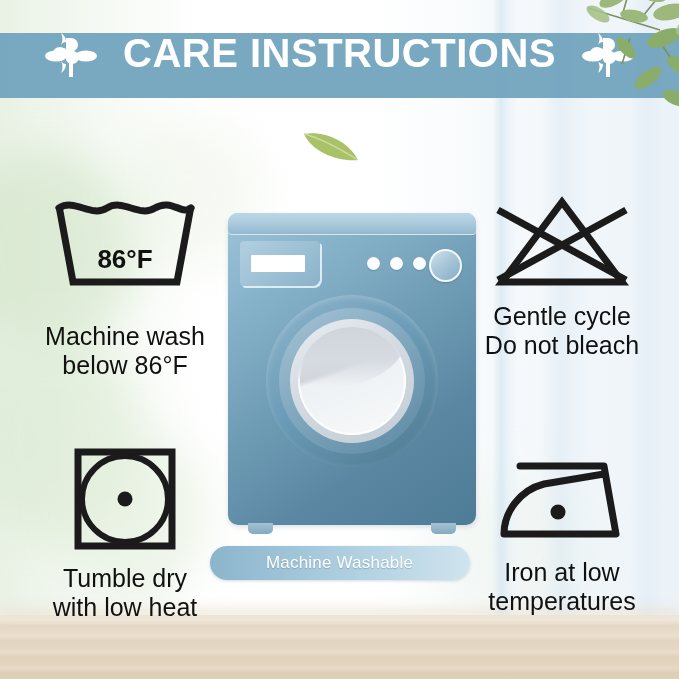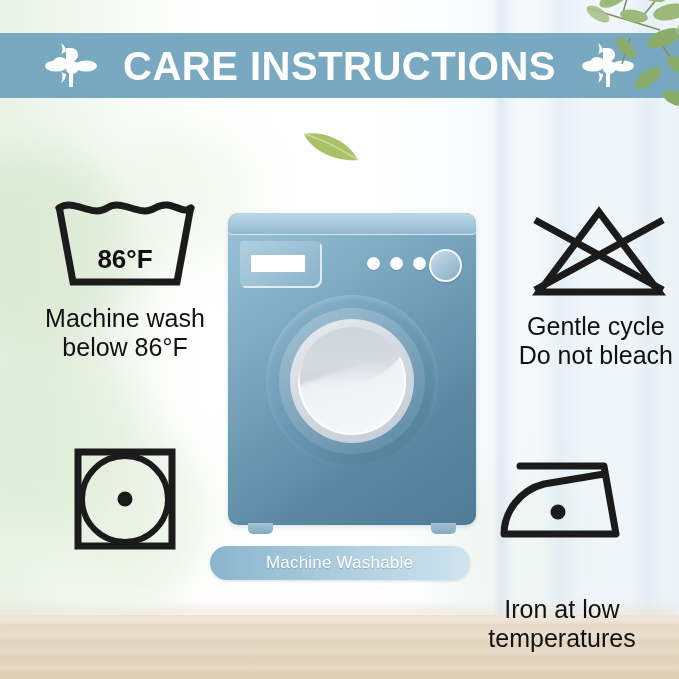--- a/index.html
+++ b/index.html
@@ -68,21 +68,21 @@
     opacity: .7;
   }
 
   
   .banner {
     position: absolute;
     left: 0; right: 0;
     top: 33px;
     height: 65px;
     display: flex;
-    align-items: center;
+    align-items: flex-start;
     justify-content: center;
     gap: 26px;
     z-index: 6;
   }
   .banner-bg {
     position: absolute; inset: 0;
     background: var(--banner-color, #6fa3bc);
     opacity: .93;
   }
   .banner-title {
@@ -106,24 +106,24 @@
   }
   .cell .sym { display: block; }
   .cell .caption {
     margin-top: 12px;
     text-align: center;
     font-size: 25px;
     line-height: 1.16;
     color: #111;
     white-space: pre-line;
   }
-  .cell-tl { left: 14px;  top: 196px; width: 222px; }
-  .cell-tr { right: 6px;  top: 204px; width: 222px; align-items: flex-end; }
+  .cell-tl { left: 14px;  top: 196px; width: 222px; gap: 18px; }
+  .cell-tr { right: 6px;  top: 194px; width: 222px; }
   .cell-bl { left: 14px;  top: 446px; width: 222px; }
-  .cell-br { right: 6px;  top: 446px; width: 222px; gap: 37px; }
+  .cell-br { right: 6px;  top: 446px; width: 222px; }
 
   .tub-temp {
     position: absolute;
     left: 0; right: 0;
     top: 48px;
     text-align: center;
     font-size: 26px;
     font-weight: bold;
     color: #111;
   }
@@ -357,20 +357,22 @@
   </div>
 
   <div class="cell cell-bl">
     <div class="sym-wrap">
       <svg class="sym" width="110" height="106" viewBox="0 0 110 106">
         <rect x="8" y="6" width="94" height="94" fill="none" stroke="#1b1b1b" stroke-width="7"></rect>
         <circle cx="55" cy="53" r="43" fill="none" stroke="#1b1b1b" stroke-width="6"></circle>
         <circle cx="55" cy="53" r="7.5" fill="#1b1b1b"></circle>
       </svg>
     </div>
+    <div class="caption">Tumble dry
+with low heat</div>
   </div>
 
   <div class="cell cell-br">
     <div class="sym-wrap">
       <svg class="sym" width="140" height="100" viewBox="0 0 140 100">
         <path d="M28 20 L112 20 L124 88 L12 88 C12 66, 28 44, 52 38 L112 28" fill="none" stroke="#1b1b1b" stroke-width="7" stroke-linejoin="round" stroke-linecap="round"></path>
         <circle cx="66" cy="66" r="7.5" fill="#1b1b1b"></circle>
       </svg>
     </div>
     <div class="caption">Iron at low

